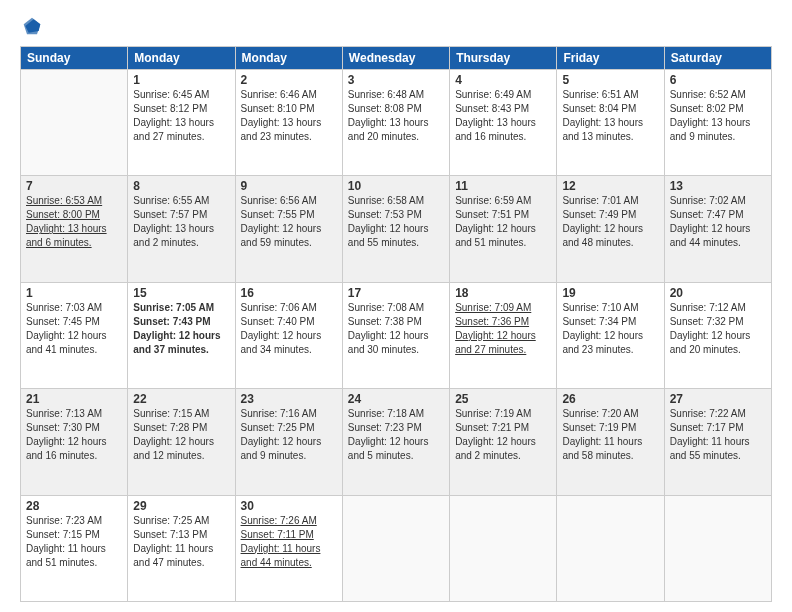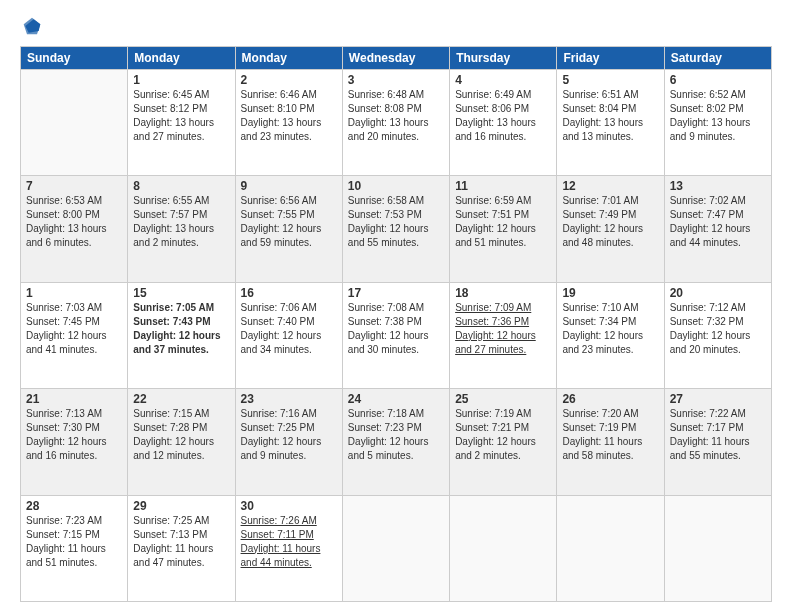--- a/index.html
+++ b/index.html
@@ -150,21 +150,21 @@
           <td>
             <span class="day-number">3</span>
             <div class="day-info" style="white-space: pre-line;">Sunrise: 6:48 AM
 Sunset: 8:08 PM
 Daylight: 13 hours
 and 20 minutes.</div>
           </td>
           <td>
             <span class="day-number">4</span>
             <div class="day-info" style="white-space: pre-line;">Sunrise: 6:49 AM
-Sunset: 8:06 PM
+Sunset: 8:43 PM
 Daylight: 13 hours
 and 16 minutes.</div>
           </td>
           <td>
             <span class="day-number">5</span>
             <div class="day-info" style="white-space: pre-line;">Sunrise: 6:51 AM
 Sunset: 8:04 PM
 Daylight: 13 hours
 and 13 minutes.</div>
           </td>
@@ -172,21 +172,21 @@
             <span class="day-number">6</span>
             <div class="day-info" style="white-space: pre-line;">Sunrise: 6:52 AM
 Sunset: 8:02 PM
 Daylight: 13 hours
 and 9 minutes.</div>
           </td>
         </tr>
         <tr class="row-shaded">
           <td>
             <span class="day-number">7</span>
-            <div class="day-info" style="white-space: pre-line;">Sunrise: 6:53 AM
+            <div class="day-info" style="white-space: pre-line; text-decoration: underline;">Sunrise: 6:53 AM
 Sunset: 8:00 PM
 Daylight: 13 hours
 and 6 minutes.</div>
           </td>
           <td>
             <span class="day-number">8</span>
             <div class="day-info" style="white-space: pre-line;">Sunrise: 6:55 AM
 Sunset: 7:57 PM
 Daylight: 13 hours
 and 2 minutes.</div>

